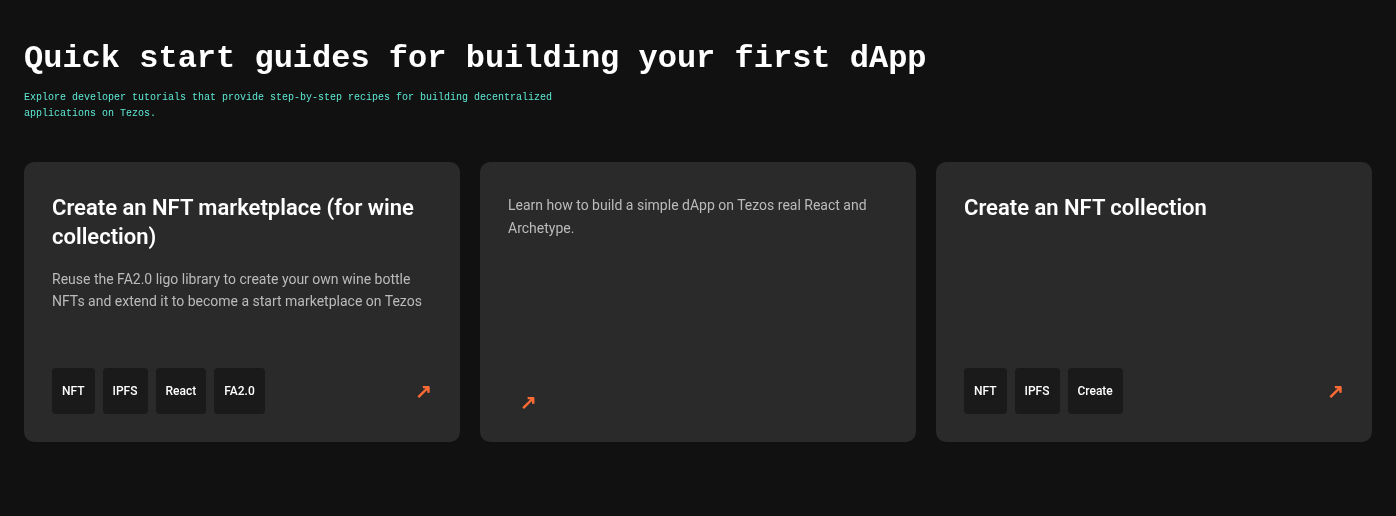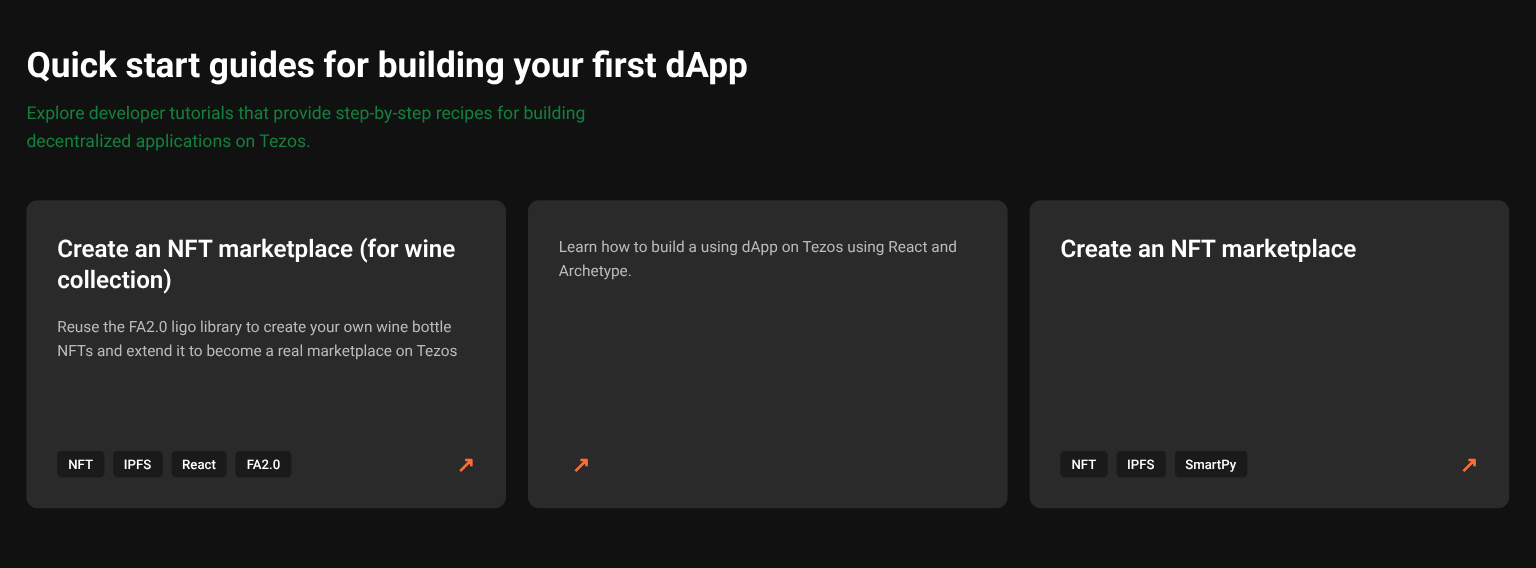--- a/index.html
+++ b/index.html
@@ -12,33 +12,34 @@
       background-color: #111111;
       color: #ffffff;
       font-family: -apple-system, BlinkMacSystemFont, 'Segoe UI', Roboto, sans-serif;
       width: 1396px;
       min-height: 516px;
       padding: 40px 24px 40px 24px;
     }
 
     .page-header {
       margin-bottom: 40px;
+      font-family: Liberation Mono, monospace;
     }
 
     .page-title {
       font-size: 32px;
       font-weight: 700;
       color: #ffffff;
       margin-bottom: 12px;
       line-height: 1.2;
     }
 
     .page-subtitle {
-      font-size: 16px;
-      color: #15803d;
+      font-size: 10px;
+      color: #5eead4;
       line-height: 1.6;
       max-width: 560px;
     }
 
     .cards-grid {
       display: grid;
       grid-template-columns: repeat(3, 1fr);
       gap: 20px;
     }
 
@@ -83,21 +84,21 @@
       display: flex;
       gap: 8px;
       flex-wrap: wrap;
     }
 
     .tag {
       background-color: #1a1a1a;
       color: #ffffff;
       font-size: 12px;
       font-weight: 500;
-      padding: 5px 10px;
+      padding: 16px 10px;
       border-radius: 4px;
     }
 
     .arrow-icon {
       color: #ff6b35;
       font-size: 20px;
       font-weight: bold;
       flex-shrink: 0;
       margin-left: 12px;
     }
@@ -107,46 +108,46 @@
 
 <div class="page-header">
   <h1 class="page-title">Quick start guides for building your first dApp</h1>
   <p class="page-subtitle">Explore developer tutorials that provide step-by-step recipes for building decentralized applications on Tezos.</p>
 </div>
 
 <div class="cards-grid" id="cards-container">
 <div class="card">
       <div class="card-content">
         <h2 class="card-title">Create an NFT marketplace (for wine collection)</h2>
-        <p class="card-description">Reuse the FA2.0 ligo library to create your own wine bottle NFTs and extend it to become a real marketplace on Tezos</p>
+        <p class="card-description">Reuse the FA2.0 ligo library to create your own wine bottle NFTs and extend it to become a start marketplace on Tezos</p>
       </div>
       <div class="card-footer">
         <div class="tags">
           <span class="tag">NFT</span>
           <span class="tag">IPFS</span>
           <span class="tag">React</span>
           <span class="tag">FA2.0</span>
         </div>
         <span class="arrow-icon">↗</span>
       </div>
     </div>
     <div class="card">
       <div class="card-content">
-        <p class="card-description">Learn how to build a using dApp on Tezos using React and Archetype.</p>
+        <p class="card-description">Learn how to build a simple dApp on Tezos real React and Archetype.</p>
       </div>
       <div class="card-footer">
         <span class="arrow-icon">↗</span>
       </div>
     </div>
     <div class="card">
       <div class="card-content">
-        <h2 class="card-title">Create an NFT marketplace</h2>
+        <h2 class="card-title">Create an NFT collection</h2>
       </div>
       <div class="card-footer">
         <div class="tags">
           <span class="tag">NFT</span>
           <span class="tag">IPFS</span>
-          <span class="tag">SmartPy</span>
+          <span class="tag">Create</span>
         </div>
         <span class="arrow-icon">↗</span>
       </div>
     </div>
   </div>
 
 </body></html>

